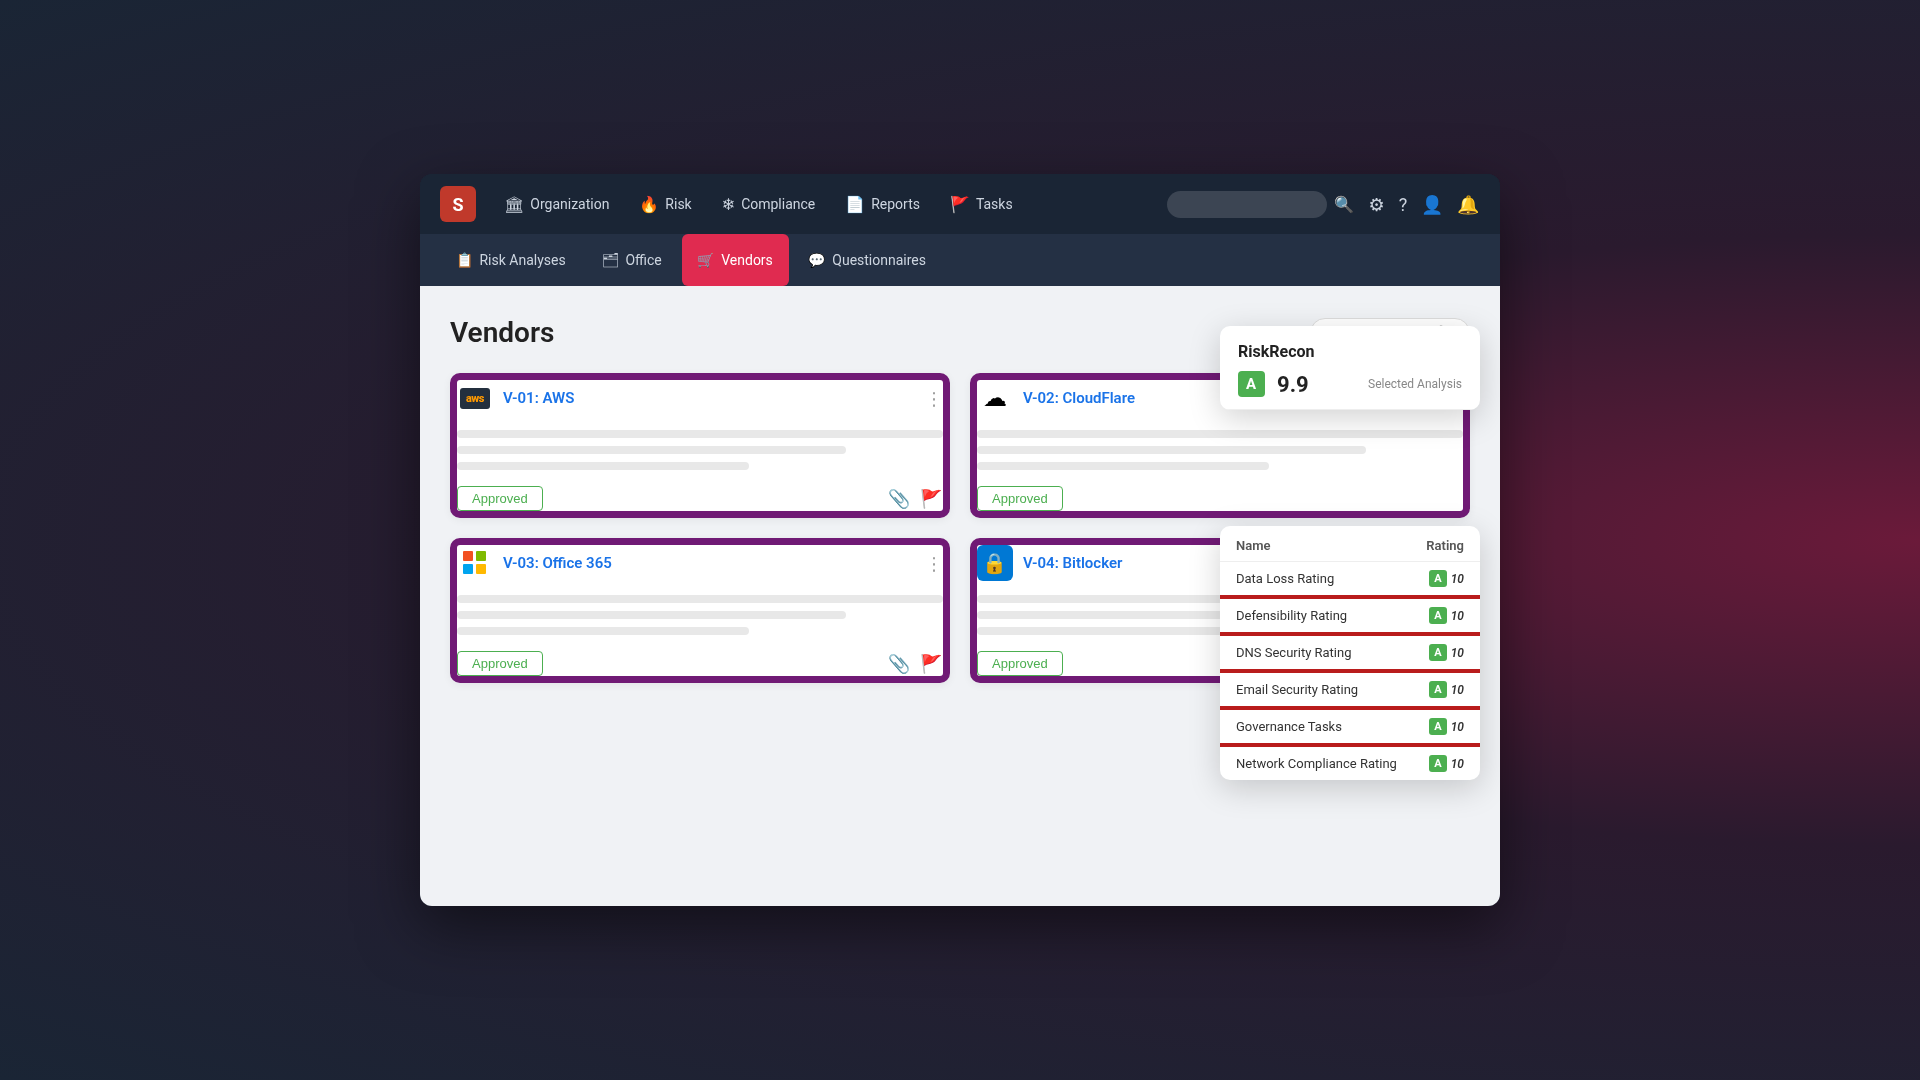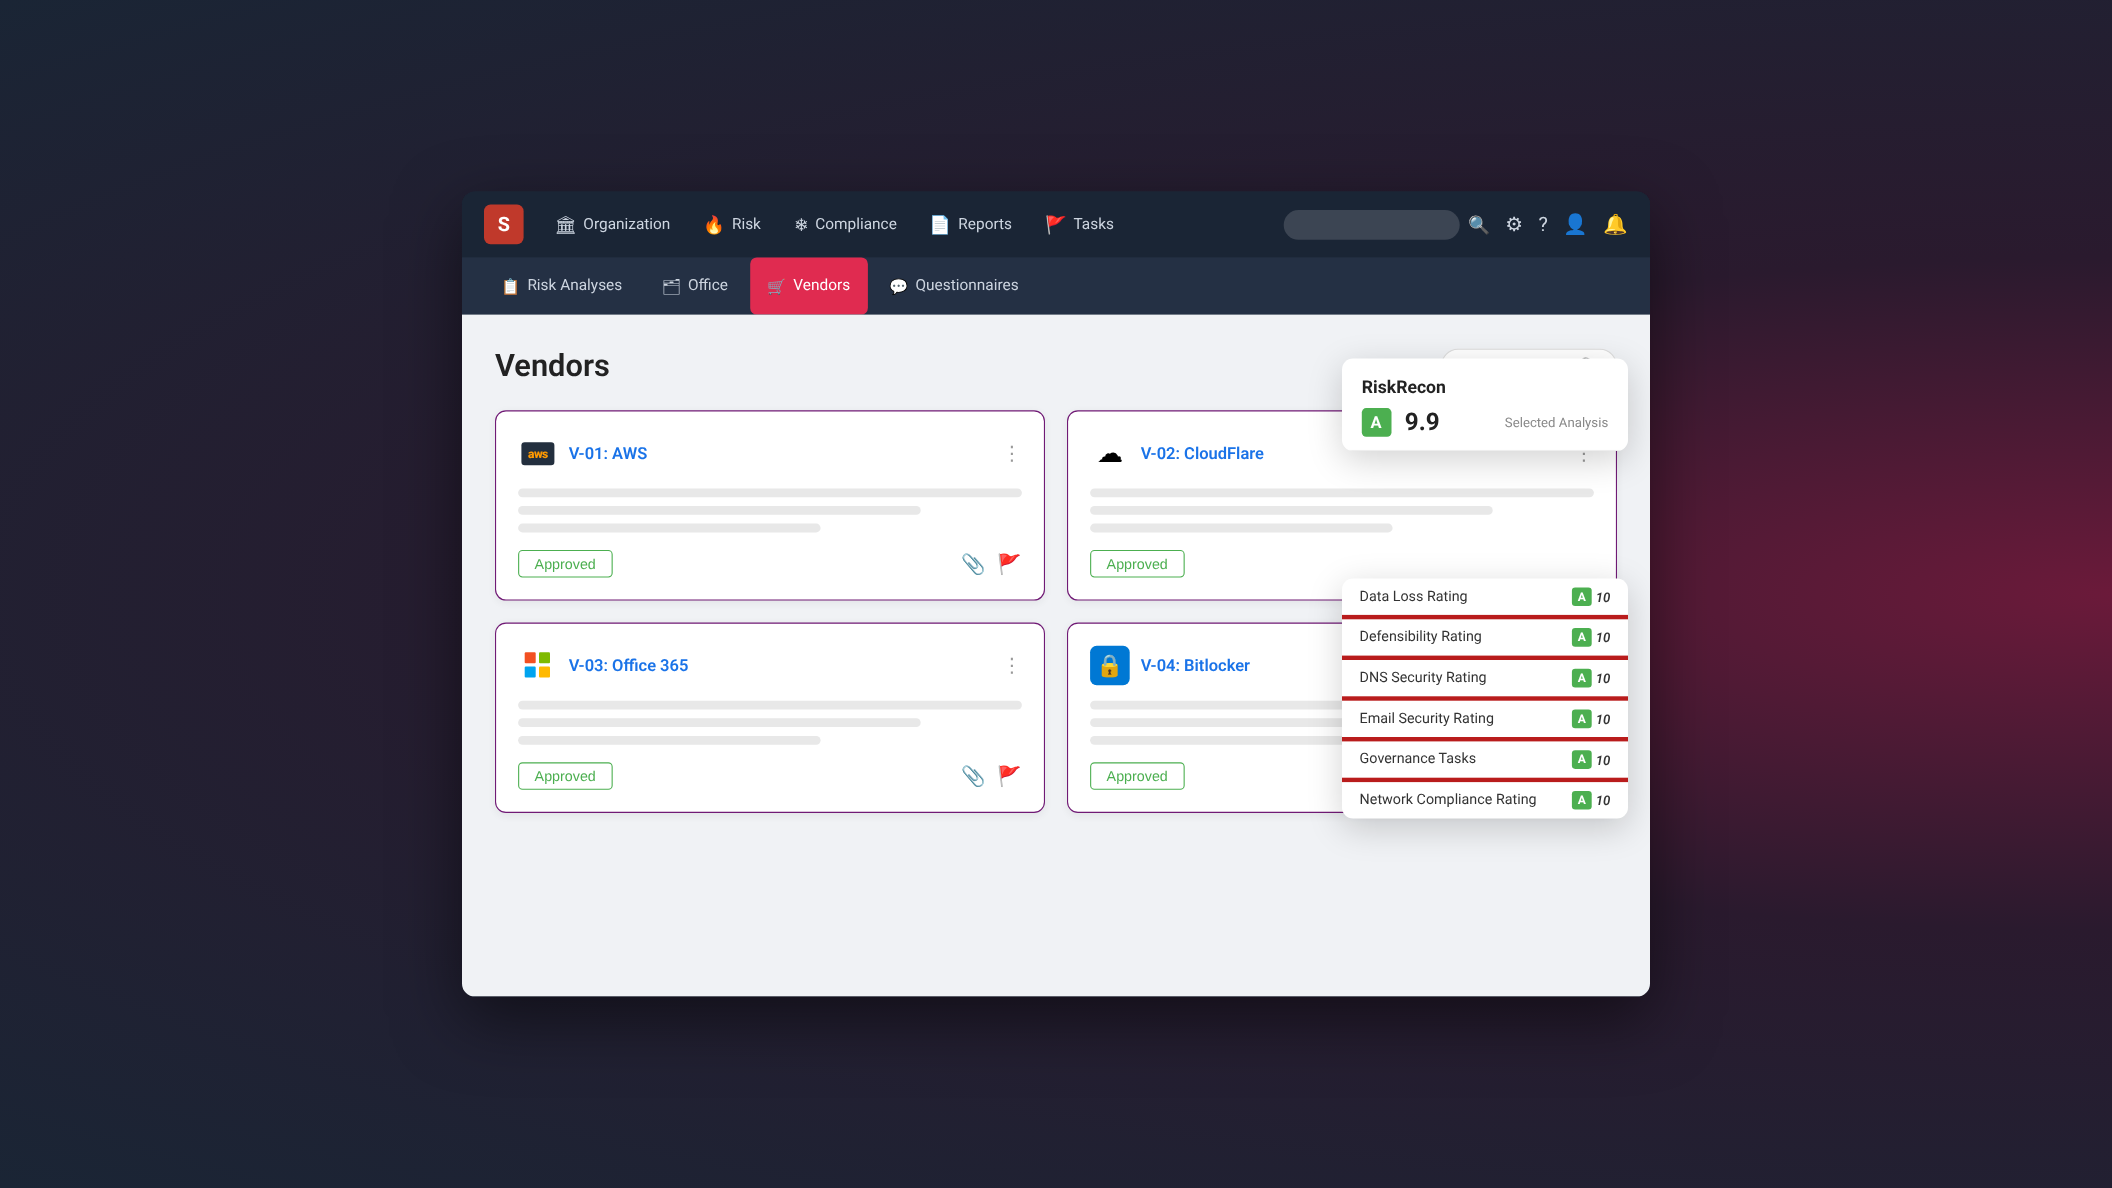--- a/index.html
+++ b/index.html
@@ -139,22 +139,21 @@
     .page-search-icon { color: #999; font-size: 14px; }
     
     .vendors-grid {
       display: grid;
       grid-template-columns: 1fr 1fr;
       gap: 20px;
     }
     .vendor-card {
       background: white;
       border-radius: 10px;
-      border: 1px solid #701a75;
-      padding: 20px;
+      border: 7px solid #701a75;
       position: relative;
       box-shadow: 0 2px 8px rgba(0,0,0,0.06);
     }
     .vendor-card-header {
       display: flex;
       align-items: center;
       justify-content: space-between;
       margin-bottom: 14px;
     }
     .vendor-card-title {
@@ -510,20 +509,24 @@
         <div class="riskrecon-title">RiskRecon</div>
         <div class="riskrecon-score-row">
           <span class="score-badge">A</span>
           <span class="score-number">9.9</span>
           <span class="selected-label">Selected Analysis</span>
         </div>
       </div>
     </div>
 
     <div class="rating-table">
+      <div class="rating-table-header">
+        <span class="rating-col-header">Name</span>
+        <span class="rating-col-header">Rating</span>
+      </div>
       <div class="rating-row">
         <span class="rating-name">Data Loss Rating</span>
         <div class="rating-value">
           <span class="rating-badge">A</span>
           <span class="rating-num">10</span>
         </div>
       </div>
       <div class="rating-row">
         <span class="rating-name">Defensibility Rating</span>
         <div class="rating-value">

